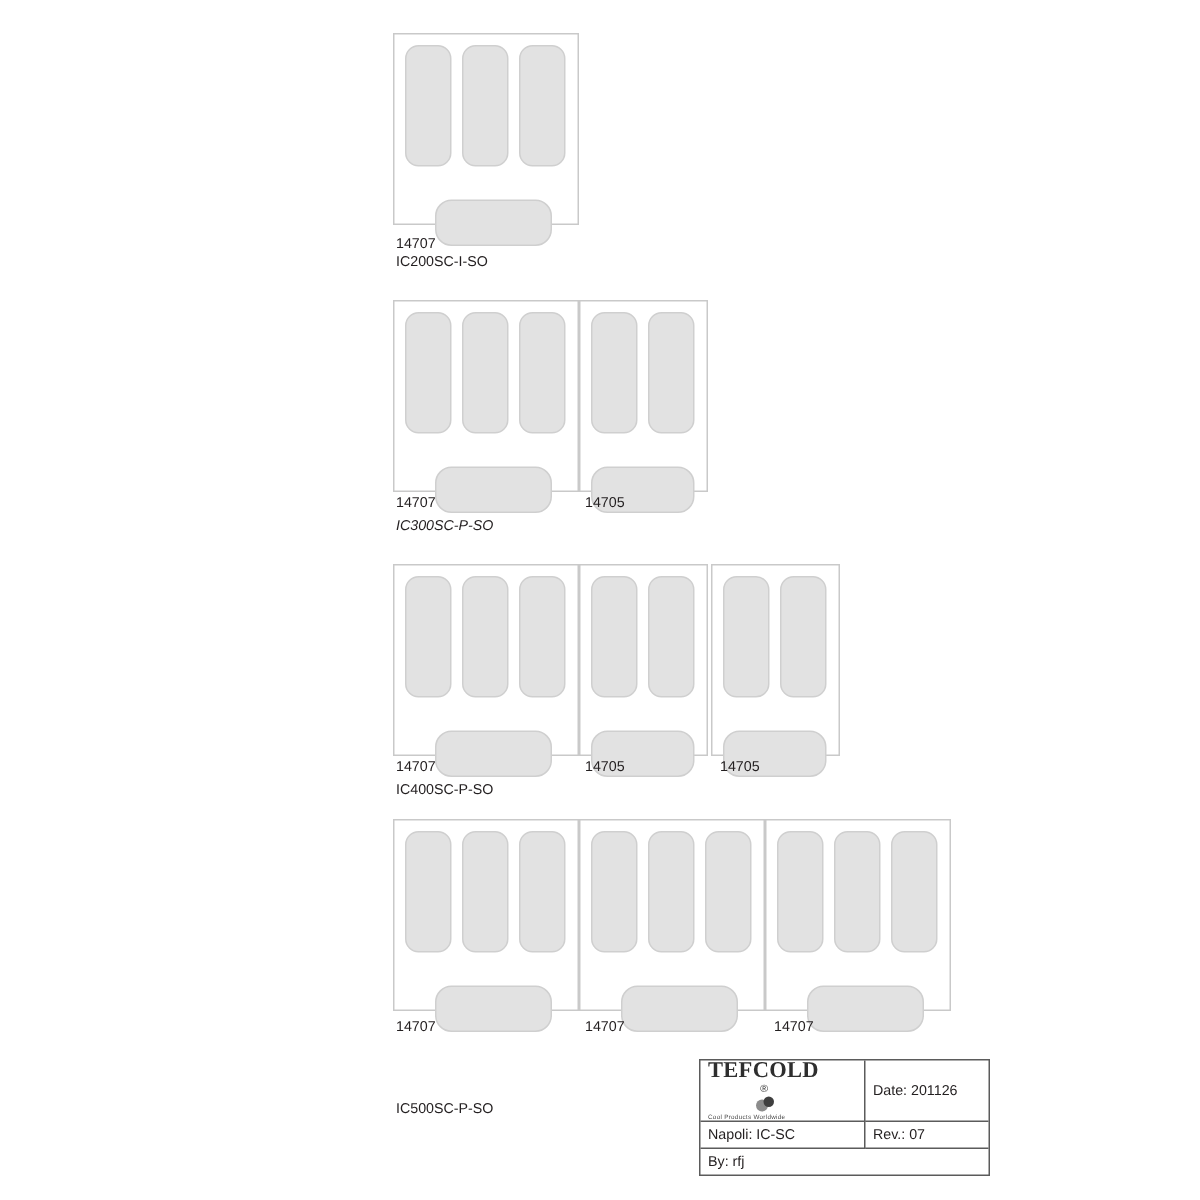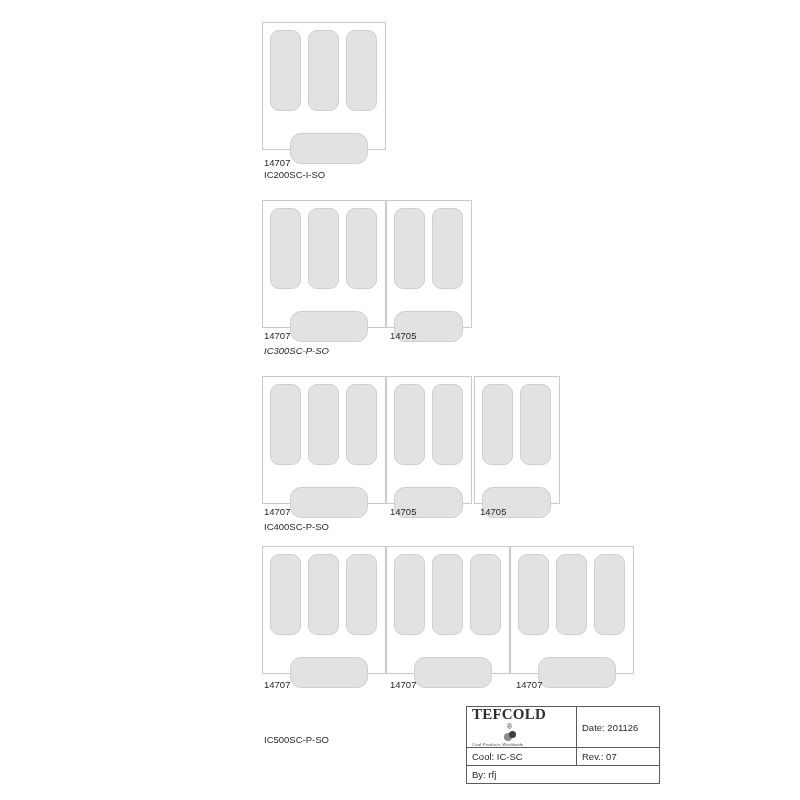--- a/index.html
+++ b/index.html
@@ -242,19 +242,19 @@
             <span class="b1"></span>
               <span class="b2"></span>
           </span>
         </div>
         <div class="brandsub">Cool Products Worldwide</div>
       </div>
     </div>
 
     <div class="last-col">Date: 201126</div>
 
-    <div>Cool: IC-SC</div>
+    <div>Napoli: IC-SC</div>
     <div class="last-col">Rev.: 07</div>
 
     <div class="last-col last-row">By: rfj</div>
   </div>
 
 </div>
 
 </body></html>

